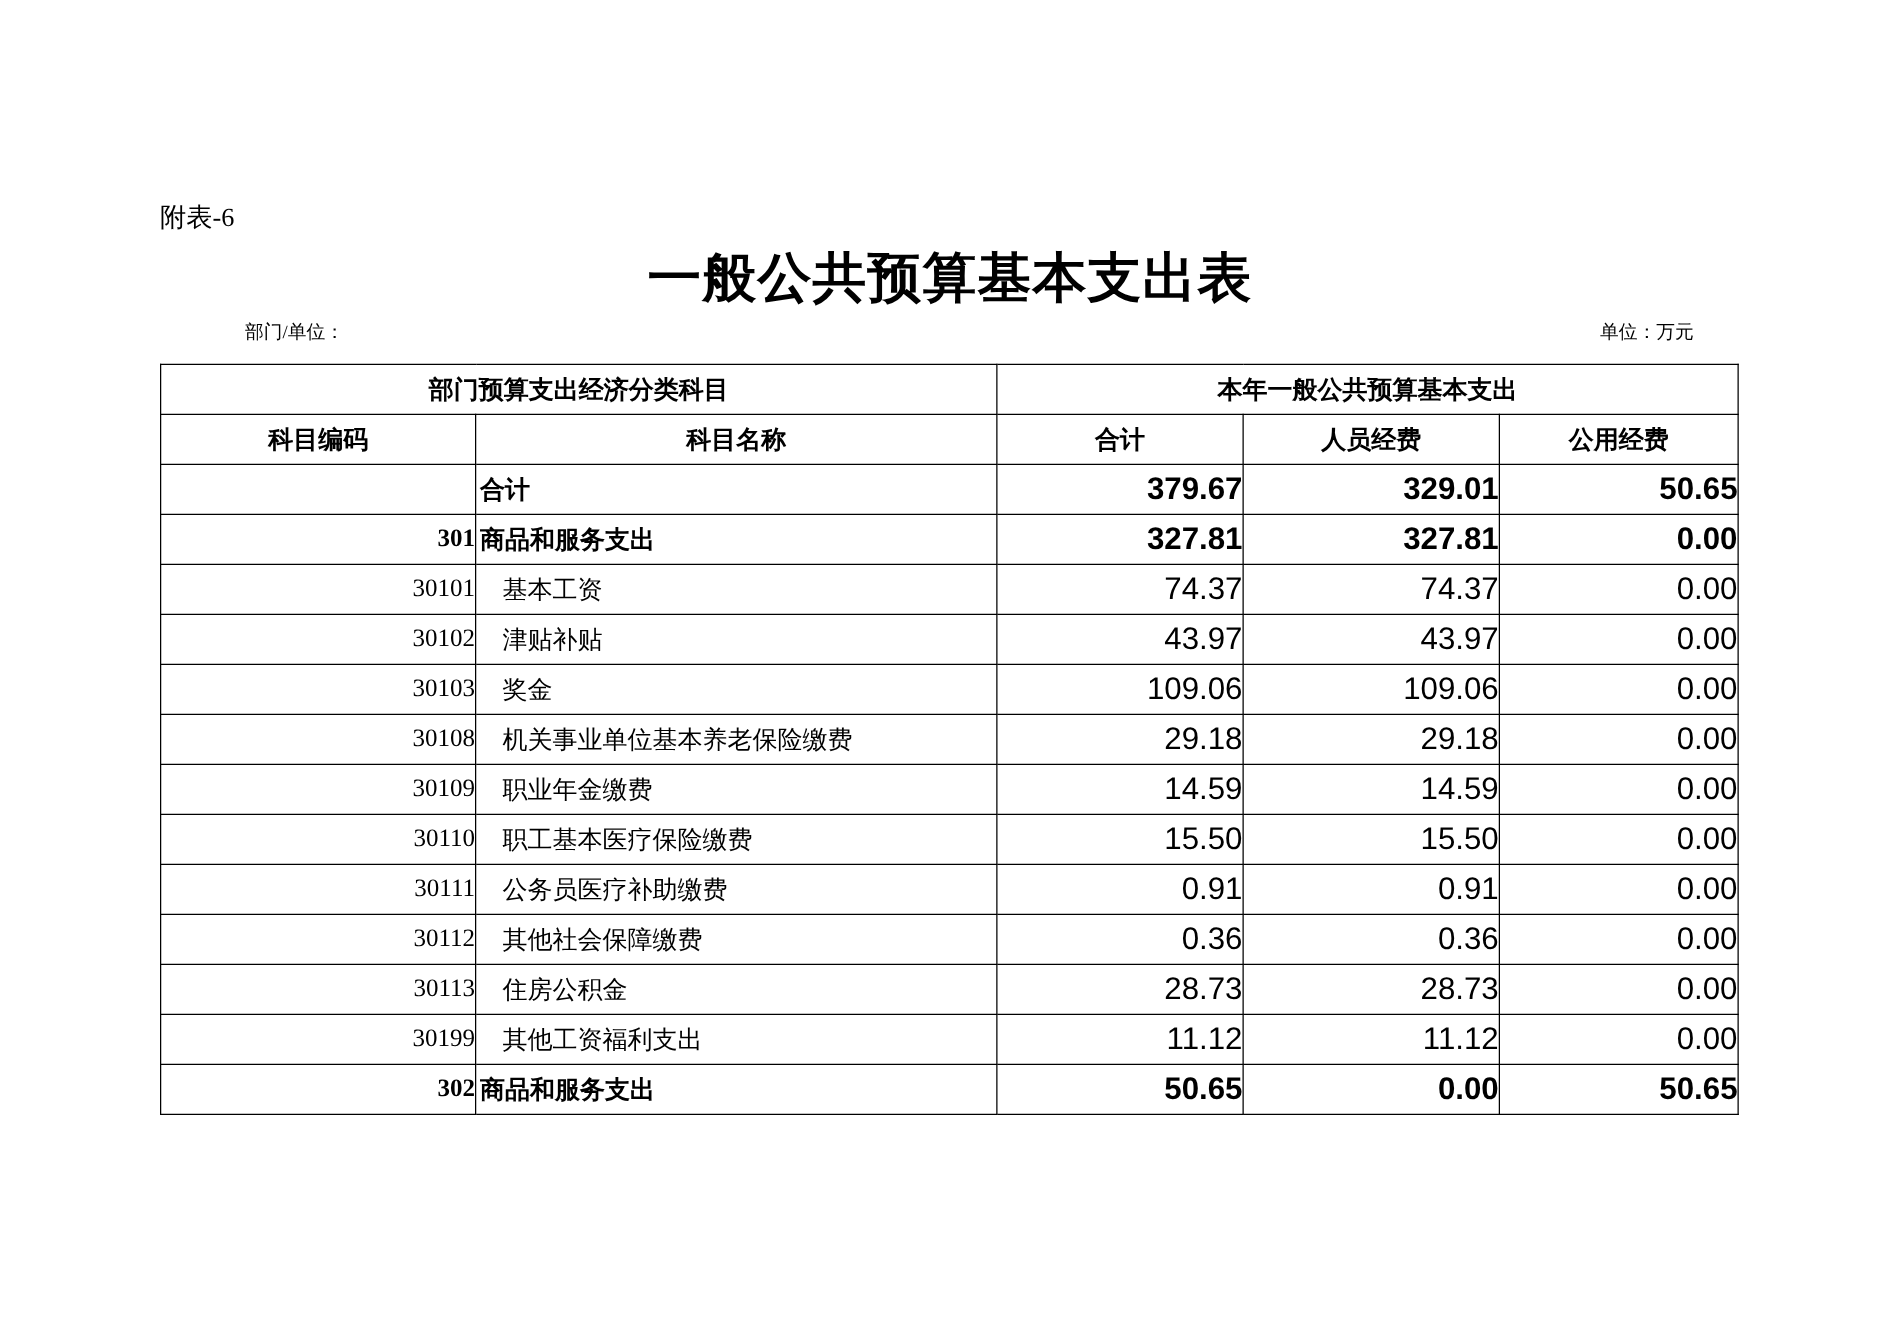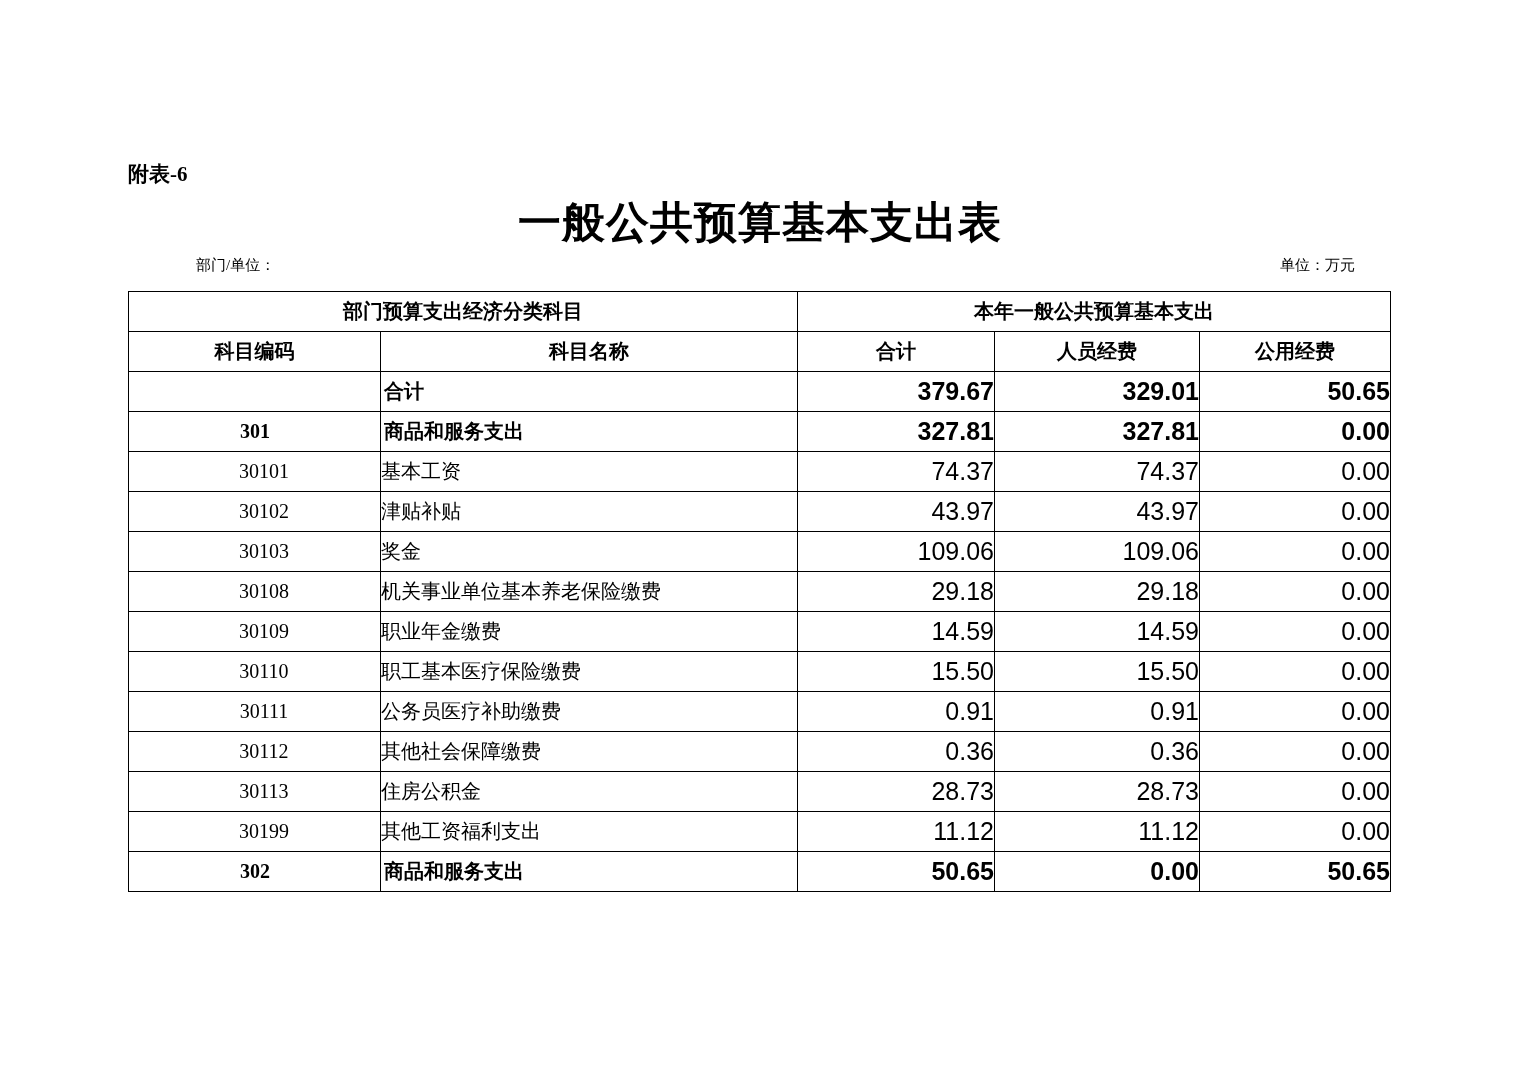--- a/index.html
+++ b/index.html
@@ -7,21 +7,20 @@
     width: 1520px; height: 1074px;
     background: #ffffff;
     color: #000000;
     position: relative;
     font-family: "Liberation Serif", serif;
     overflow: hidden;
   }
   .appendix {
     position: absolute; left: 128px; top: 160px;
     font-size: 21px;
-    font-weight: bold;
   }
   .doc-title {
     position: absolute; left: 0; top: 194px; width: 100%;
     text-align: center;
     font-size: 43px; font-weight: bold;
     margin: 0; letter-spacing: 1px;
   }
   .meta-row {
     position: absolute; left: 196px; top: 256px; width: 1159px;
     display: flex; justify-content: space-between;
@@ -37,31 +36,31 @@
     border: 1px solid #000000;
     padding: 0;
     height: 39px;
     overflow: hidden; white-space: nowrap;
     vertical-align: middle;
   }
   table.budget thead th {
     font-size: 20px; font-weight: bold; text-align: center;
     font-family: "Liberation Serif", serif;
   }
-  td.code { font-size: 20px; text-align: center; font-family: "Liberation Serif", serif; }
+  td.code { font-size: 20px; text-align: right; font-family: "Liberation Serif", serif; }
   td.name { font-size: 20px; text-align: left; font-family: "Liberation Serif", serif; }
   td.num  {
     font-family: "Liberation Sans", sans-serif;
     font-size: 25px; text-align: right; padding-right: 3px;
   }
   tr.bold td { font-weight: bold; }
   td.code.lvl0 { padding-left: 1px; }
   td.code.lvl1 { padding-left: 19px; }
   td.name.lvl0 { padding-left: 3px; }
-  td.name.lvl1 { }
+  td.name.lvl1 { padding-left: 21px; }
 </style>
 </head>
 <body>
 
 <div class="appendix">附表-6</div>
 
 <h1 class="doc-title">一般公共预算基本支出表</h1>
 
 <div class="meta-row">
   <span>部门/单位：</span>

